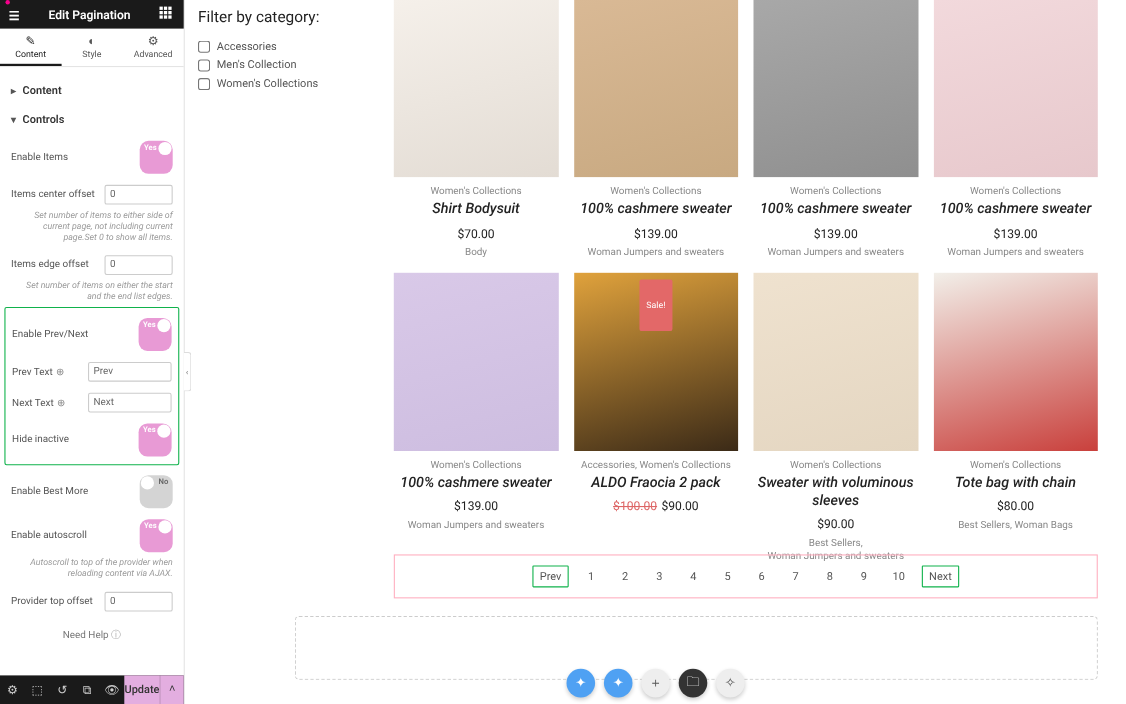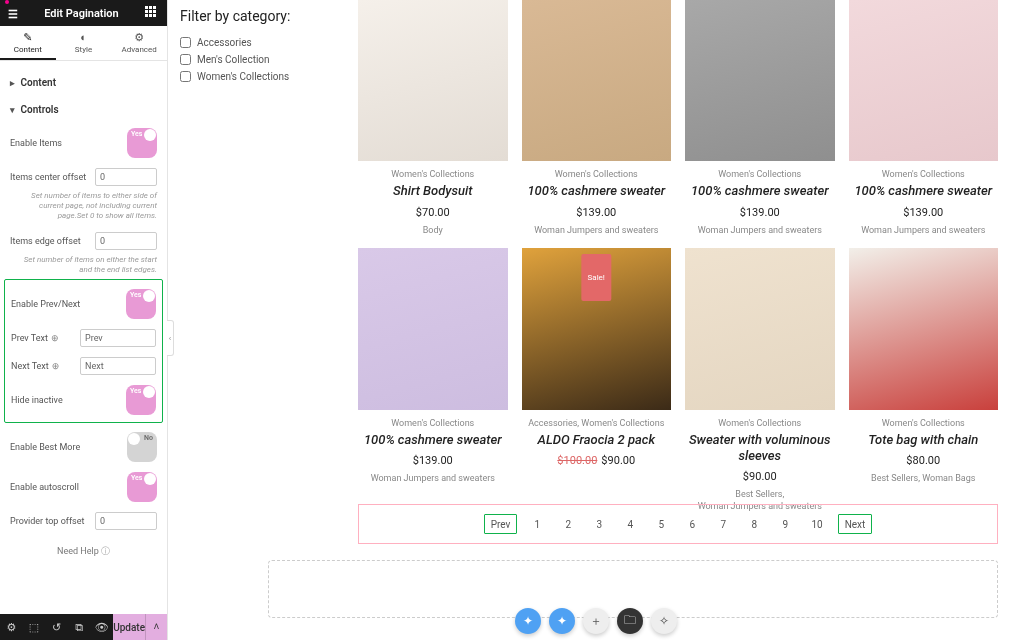--- a/index.html
+++ b/index.html
@@ -159,20 +159,21 @@
           <span class="tlabel no">No</span>
         </div>
     </div>
 
     <div class="row">
       <span class="lbl">Enable autoscroll</span>
       <div class="toggle on">
           <span class="tlabel yes">Yes</span>
         </div>
     </div>
+    <div class="help">Autoscroll to top of the provider when reloading content via AJAX.</div>
 
     <div class="row">
       <span class="lbl">Provider top offset</span>
       <input type="text" value="0" style="">
     </div>
 
     <div class="need-help">Need Help</div>
   </div>
 
   <div class="sidebar-footer">

